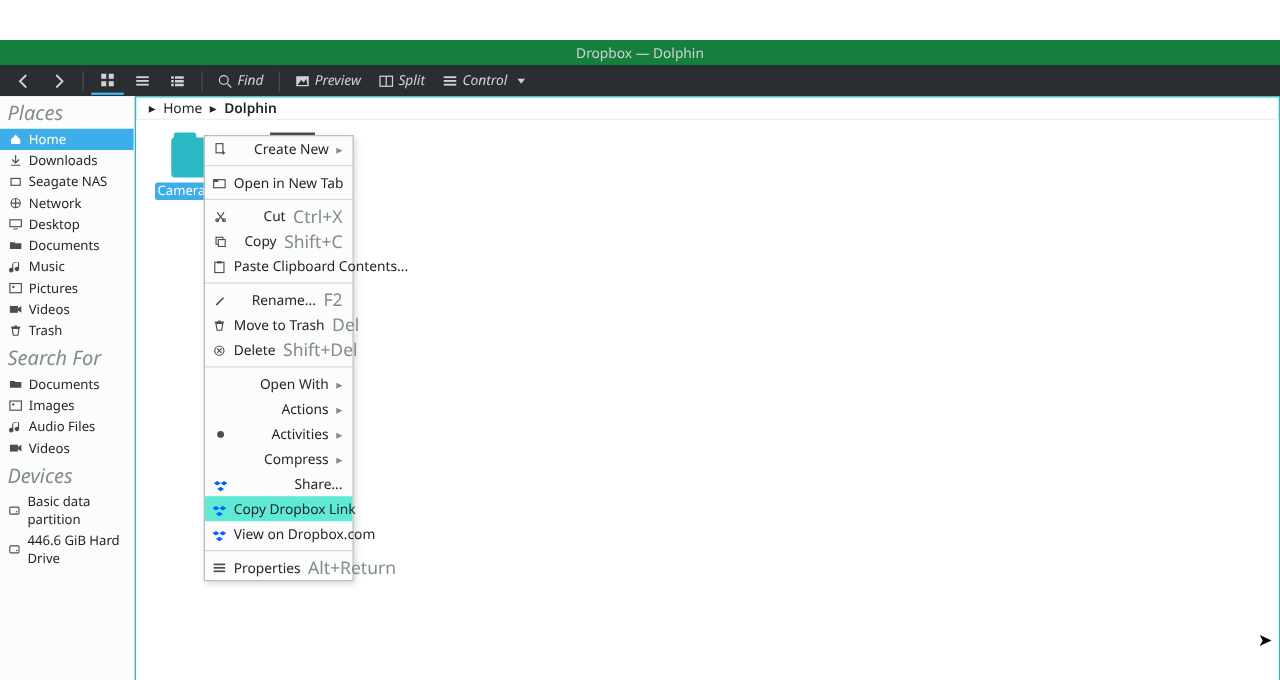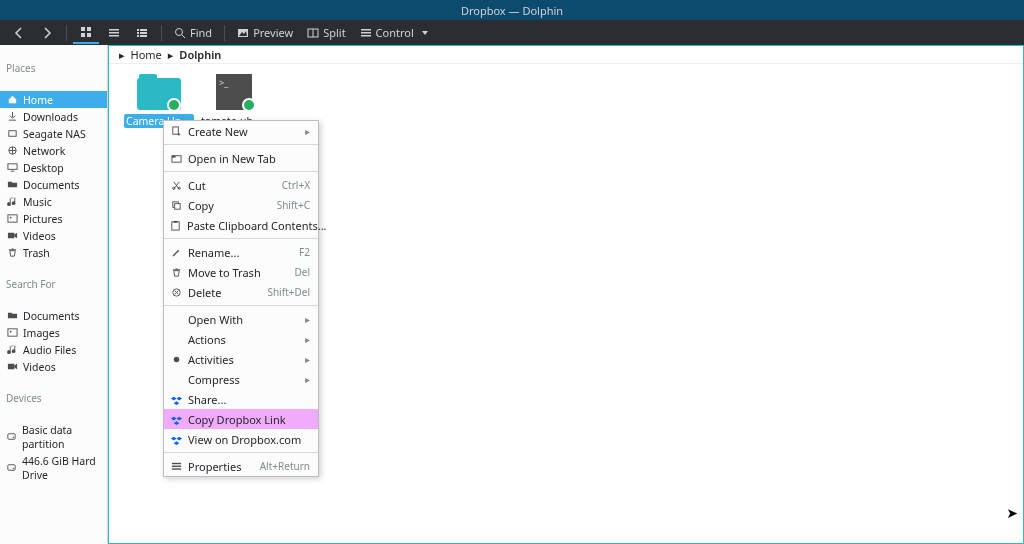--- a/index.html
+++ b/index.html
@@ -1,52 +1,52 @@
 <!DOCTYPE html>
 <html><head>
 <meta charset="utf-8">
 <style>
   * { margin: 0; padding: 0; box-sizing: border-box; font-family: "Noto Sans", "Segoe UI", sans-serif; }
   body { background: #fff; width: 1024px; height: 544px; overflow: hidden; position: relative; font-size: 11px; color: #232629; }
-  .titlebar { height: 20px; background: #0c4a6e; color: #cfd2d6; display: flex; align-items: center; justify-content: center; font-size: 11px; }
+  .titlebar { height: 20px; background: #15803d; color: #cfd2d6; display: flex; align-items: center; justify-content: center; font-size: 11px; margin-top: 32px; }
   .toolbar { height: 25px; background: #2a2e32; display: flex; align-items: center; padding: 0 6px; gap: 2px; }
   .tbtn { width: 26px; height: 22px; display: flex; align-items: center; justify-content: center; color: #cfd2d6; cursor: pointer; }
-  .tbtn.label { width: auto; padding: 0 6px; gap: 4px; font-size: 11px; }
+  .tbtn.label { width: auto; padding: 0 6px; gap: 4px; font-size: 11px; font-style: italic; }
   .tbtn.active-u { border-bottom: 2px solid #3daee9; }
   .sep { width: 1px; height: 16px; background: #4a4e53; margin: 0 4px; }
   .arrow-down { width: 0; height: 0; border-left: 3px solid transparent; border-right: 3px solid transparent; border-top: 4px solid #cfd2d6; margin-left: 4px; }
   svg { display: block; }
 
   .content { display: flex; height: calc(544px - 45px); }
   .sidebar { width: 108px; background: #fcfcfc; border-right: 1px solid #d7d7d7; overflow: hidden; }
-  .side-group { color: #7f8c8d; padding: 16px 6px; font-size: 10px; }
+  .side-group { color: #7f8c8d; padding: 2px 6px; font-size: 16px; font-style: italic; }
   .side-item { display: flex; align-items: center; gap: 5px; padding: 1.5px 6px; font-size: 10.5px; color: #232629; cursor: pointer; }
   .side-item.sel { background: #3daee9; color: #fff; }
   .side-ico { width: 12px; height: 12px; display: inline-flex; align-items: center; justify-content: center; }
 
   .main { flex: 1; display: flex; flex-direction: column; border: 1px solid #2bbac5; }
   .breadcrumb { height: 18px; display: flex; align-items: center; gap: 6px; padding: 0 10px; font-size: 11px; border-bottom: 1px solid #eee; }
   .crumb { color: #232629; cursor: pointer; }
   .filearea { flex: 1; position: relative; background: #fff; }
   .file { position: absolute; width: 70px; text-align: center; font-size: 10.5px; }
   .file .iconwrap { width: 48px; height: 40px; margin: 0 auto 2px; position: relative; }
   .file.sel .label { background: #3daee9; color: #fff; }
   .file .label { display: inline-block; padding: 0 2px; border-radius: 2px; white-space: nowrap; overflow: hidden; text-overflow: ellipsis; max-width: 70px; }
   .folder-ico { width: 44px; height: 32px; background: #2bbac5; border-radius: 3px; position: absolute; bottom: 2px; left: 2px; }
   .folder-ico::before { content:""; position:absolute; top:-4px; left:2px; width:18px; height:6px; background:#2bbac5; border-radius:2px 2px 0 0; }
   .file .badge { position:absolute; right:2px; bottom:0; width:14px; height:14px; background:#27ae60; border-radius:50%; border:2px solid #fff; }
   .script-ico { width:36px; height:36px; background:#4d4d4d; position:absolute; bottom:2px; left:6px; }
   .script-ico::after { content:">_"; color:#ddd; font-size:9px; position:absolute; top:2px; left:3px; }
 
-  .ctxmenu { position: absolute; left: 163px; top: 120px; width: 156px; background: #fcfcfc; border: 1px solid #bcbcbc; box-shadow: 2px 2px 6px rgba(0,0,0,.18); font-size: 11px; z-index: 10; }
+  .ctxmenu { position: absolute; left: 163px; top: 108px; width: 120px; background: #fcfcfc; border: 1px solid #bcbcbc; box-shadow: 2px 2px 6px rgba(0,0,0,.18); font-size: 11px; z-index: 10; text-align: right; }
   .citem { display: flex; align-items: center; height: 20px; padding: 0 8px 0 6px; gap: 6px; cursor: pointer; position: relative; }
   .citem .lab { flex: 1; white-space: nowrap; }
-  .citem .sc { color: #7f8c8d; font-size: 10px; }
+  .citem .sc { color: #7f8c8d; font-size: 14px; }
   .citem .sub { color: #7f8c8d; font-size: 10px; }
-  .citem.hov { background: #f0abfc; }
+  .citem.hov { background: #5eead4; }
   .citem .cico { width: 12px; height: 12px; display: inline-flex; align-items: center; justify-content: center; color:#4d4d4d; }
   .csep { height: 1px; background: #d7d7d7; margin: 3px 0; }
 
   .cursor { position:absolute; right:6px; bottom:22px; font-size:14px; color:#000;}
 </style>
 </head>
 <body>
 
 <div class="titlebar">
   <span>Dropbox — Dolphin</span>

